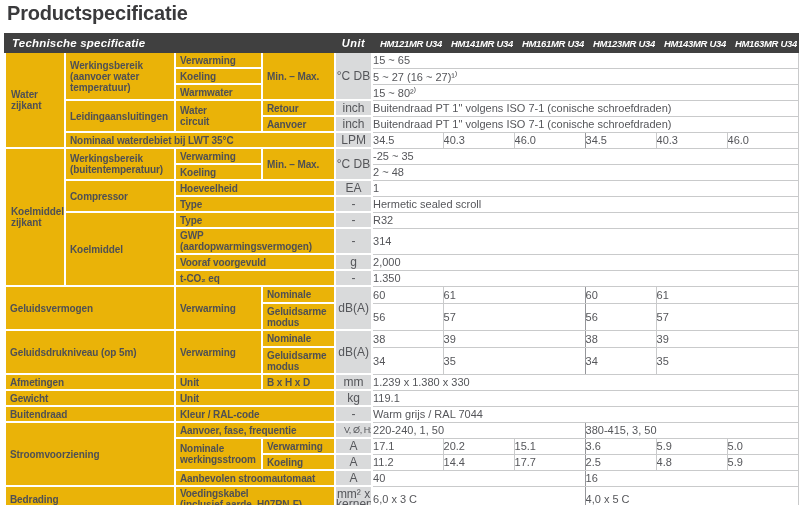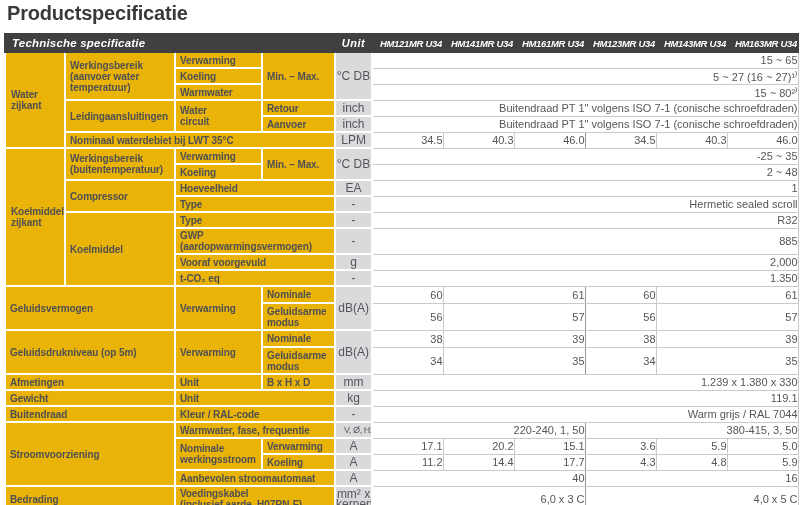--- a/index.html
+++ b/index.html
@@ -38,21 +38,21 @@
   }
   .spec td.cat { padding-left: 5px; }
   .spec td.unit {
     background: #d9dadb; color: #55565a; font-weight: normal;
     font-size: 12px; line-height: 10px; border: 2px solid #ffffff;
     padding: 0; text-align: center; vertical-align: middle; overflow: hidden;
   }
   .spec td.unit.small { font-size: 9px; letter-spacing: -0.4px; white-space: nowrap; padding-left: 8px; }
   .spec td.val {
     background: #ffffff; color: #55565a; font-size: 11px;
-    border: 1px solid #c9cacb; padding: 0; text-align: right;
+    border: 1px solid #c9cacb; padding: 0; text-align: left;
     vertical-align: middle; overflow: hidden;
   }
   .spec td.dvr { border-right: 1px solid #95969a; }
   .pre { white-space: pre-line; }
   .nw { white-space: nowrap; }
 </style>
 </head>
 <body>
 
 <div class="page-title">Productspecificatie</div>
@@ -149,21 +149,21 @@
   </tr>
   <tr>
     <td class="lab" rowspan="4">Koelmiddel</td>
     <td class="lab" colspan="2">Type</td>
     <td class="unit">-</td>
     <td class="val" colspan="6">R32</td>
   </tr>
   <tr>
     <td class="lab" colspan="2">GWP (aardopwarmingsvermogen)</td>
     <td class="unit">-</td>
-    <td class="val" colspan="6">885</td>
+    <td class="val" colspan="6">314</td>
   </tr>
   <tr>
     <td class="lab" colspan="2">Vooraf voorgevuld</td>
     <td class="unit">g</td>
     <td class="val" colspan="6">2,000</td>
   </tr>
   <tr>
     <td class="lab" colspan="2">t-CO₂ eq</td>
     <td class="unit">-</td>
     <td class="val" colspan="6">1.350</td>
@@ -220,21 +220,21 @@
   </tr>
   <tr>
     <td class="lab" colspan="2">Buitendraad</td>
     <td class="lab" colspan="2">Kleur / RAL-code</td>
     <td class="unit">-</td>
     <td class="val" colspan="6">Warm grijs / RAL 7044</td>
   </tr>
 
   <tr>
     <td class="lab" colspan="2" rowspan="4">Stroomvoorziening</td>
-    <td class="lab" colspan="2">Warmwater, fase, frequentie</td>
+    <td class="lab" colspan="2">Aanvoer, fase, frequentie</td>
     <td class="unit small">V, Ø, Hz</td>
     <td class="val dvr" colspan="3">220-240, 1, 50</td>
     <td class="val" colspan="3">380-415, 3, 50</td>
   </tr>
   <tr>
     <td class="lab" rowspan="2">Nominale werkingsstroom</td>
     <td class="lab">Verwarming</td>
     <td class="unit">A</td>
     <td class="val">17.1</td>
     <td class="val">20.2</td>
@@ -242,21 +242,21 @@
     <td class="val">3.6</td>
     <td class="val">5.9</td>
     <td class="val">5.0</td>
   </tr>
   <tr>
     <td class="lab">Koeling</td>
     <td class="unit">A</td>
     <td class="val">11.2</td>
     <td class="val">14.4</td>
     <td class="val dvr">17.7</td>
-    <td class="val">4.3</td>
+    <td class="val">2.5</td>
     <td class="val">4.8</td>
     <td class="val">5.9</td>
   </tr>
   <tr>
     <td class="lab" colspan="2">Aanbevolen stroomautomaat</td>
     <td class="unit">A</td>
     <td class="val dvr" colspan="3">40</td>
     <td class="val" colspan="3">16</td>
   </tr>
 

